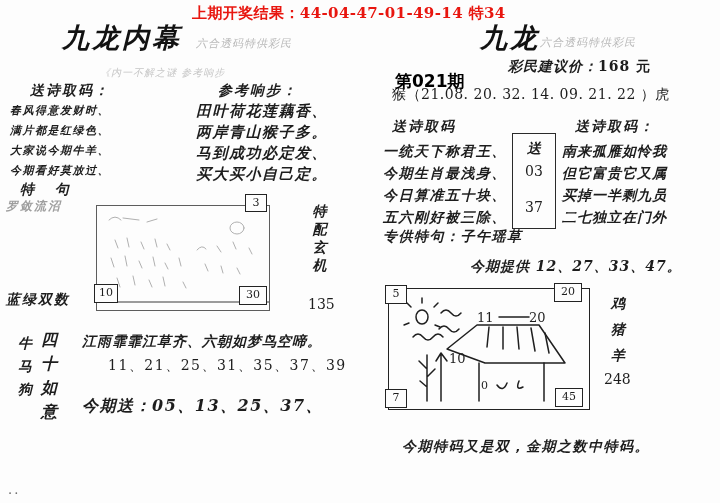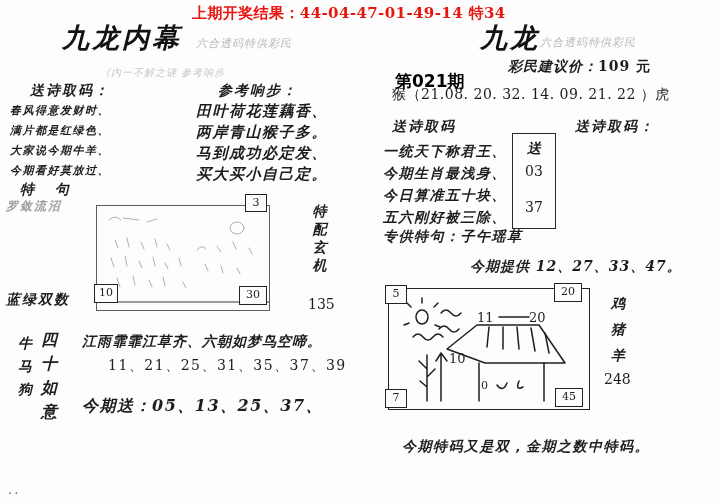--- a/index.html
+++ b/index.html
@@ -215,40 +215,46 @@
   <div class="abs hw l-line1">江雨霏霏江草齐、六朝如梦鸟空啼。</div>
   <div class="abs hw-n l-line2">11、21、25、31、35、37、39</div>
   <div class="abs hw l-line3">今期送：05、13、25、37、</div>
   <div class="abs hw-n dots">..</div>
 
   <div class="abs brush title-right">九龙</div>
   <div class="abs ghost ghost-right">六合透码特供彩民</div>
 
   <div class="abs issue">第021期</div>
   <div class="abs hw price">
-    <span>彩民建议价：</span><span class="hw-n">109 元</span>
+    <span>彩民建议价：</span><span class="hw-n">168 元</span>
   </div>
   <div class="abs hw-n zodline">猴（21.08. 20. 32. 14. 09. 21. 22 ）虎</div>
 
   <div class="abs hw rr-head1">送诗取码</div>
   <div class="abs hw rr-poem">
     <div>一统天下称君王、</div>
     <div>今期生肖最浅身、</div>
     <div>今日算准五十块、</div>
     <div>五六刚好被三除、</div>
   </div>
   <div class="abs hw rr-spec">专供特句：子午瑶草</div>
 
   <div class="abs sendbox">
     <span class="sb1">送</span>
     <span class="sb2">03</span>
     <span class="sb3">37</span>
   </div>
 
   <div class="abs hw rl-head1">送诗取码：</div>
+  <div class="abs hw rl-poem">
+    <div>南来孤雁如怜我</div>
+    <div>但它富贵它又属</div>
+    <div>买掉一半剩九员</div>
+    <div>二七独立在门外</div>
+  </div>
 
   <div class="abs hw provide">今期提供 12、27、33、47。</div>
 
   <div class="abs sketch sk-right">
     <svg width="200" height="120" viewBox="0 0 200 120">
       <g stroke="#1f1f1f" stroke-width="1.5" fill="none" stroke-linecap="round" stroke-linejoin="round">
 
         <path d="M58 60 L88 36 L150 36 L176 74 L96 74 Z"></path>
 
         <path d="M100 38 L98 58 M114 38 L114 60 M128 38 L130 60 M142 39 L146 62 M156 44 L160 64"></path>

